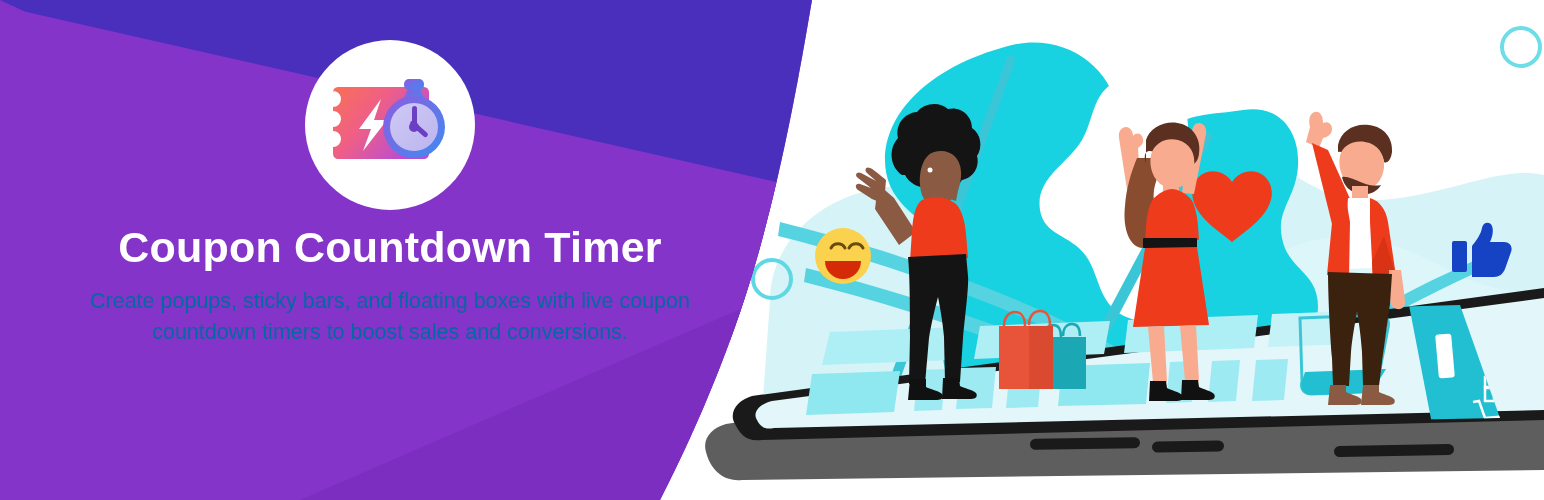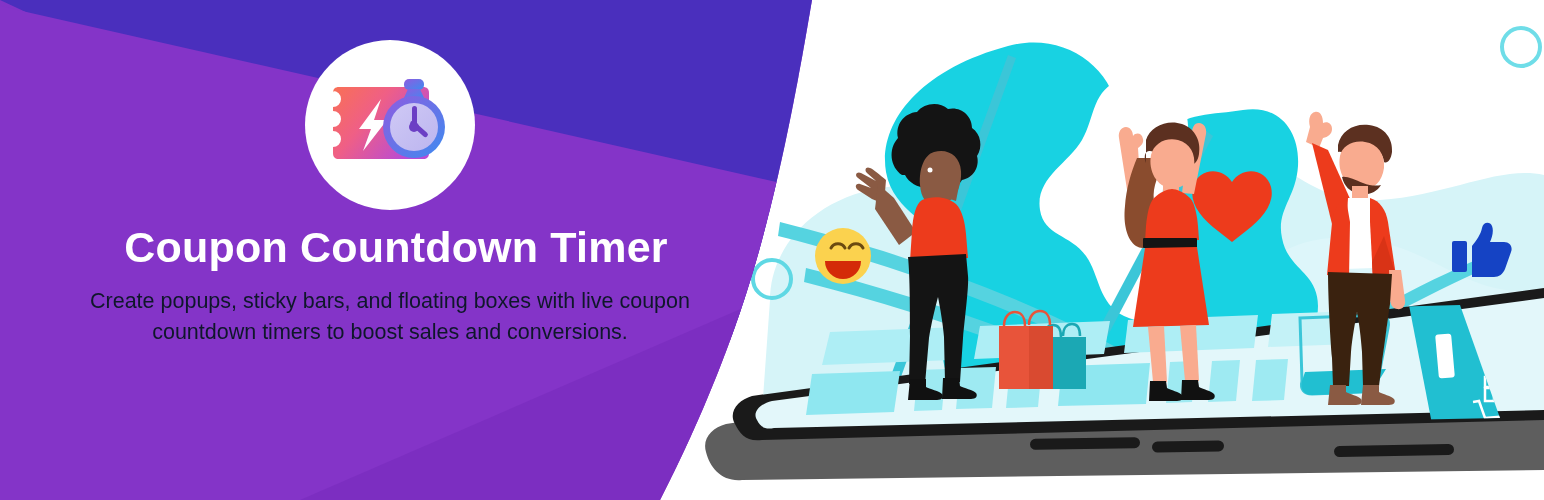--- a/index.html
+++ b/index.html
@@ -54,29 +54,28 @@
     left: 0;
     top: 224px;
     width: 780px;
     text-align: center;
     color: #ffffff;
     font-size: 43px;
     font-weight: bold;
     letter-spacing: 0.2px;
     line-height: 1.1;
     font-family: "Liberation Sans", sans-serif;
-    margin-left: 6px;
   }
   #subheadline {
     position: absolute;
     left: 60px;
     top: 286px;
     width: 660px;
     text-align: center;
-    color: #0f172a;
+    color: #0369a1;
     font-size: 21.5px;
     font-weight: normal;
     line-height: 1.45;
     font-family: "Liberation Sans", sans-serif;
   }
 </style>
 </head>
 <body>
 
 <div id="banner">

